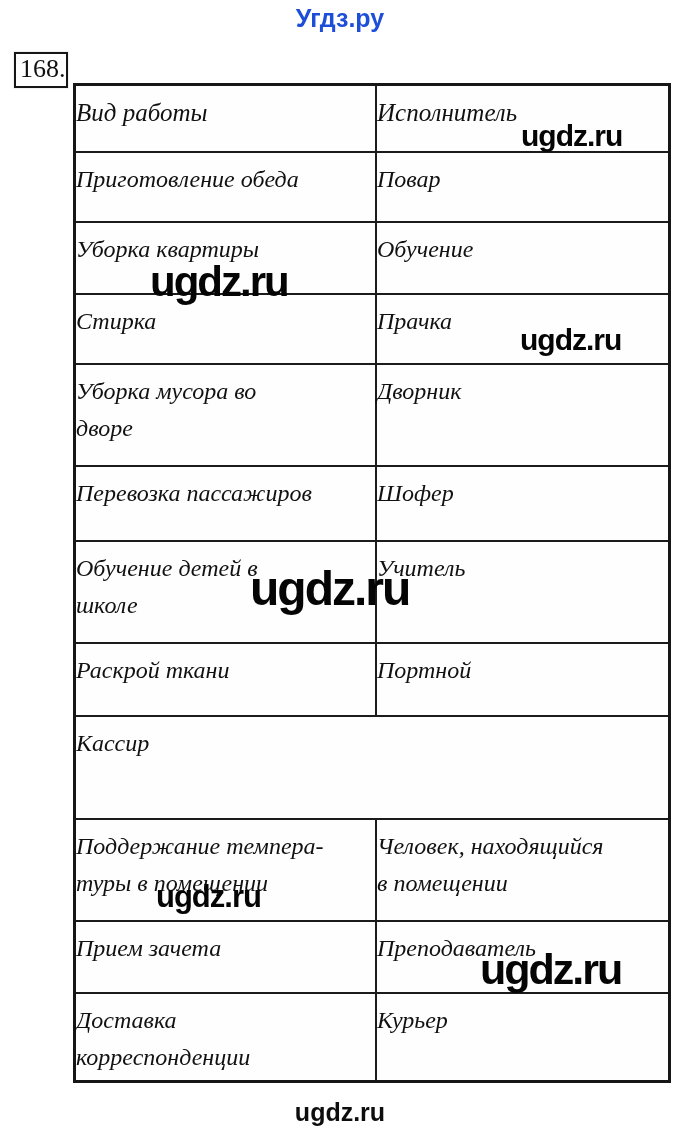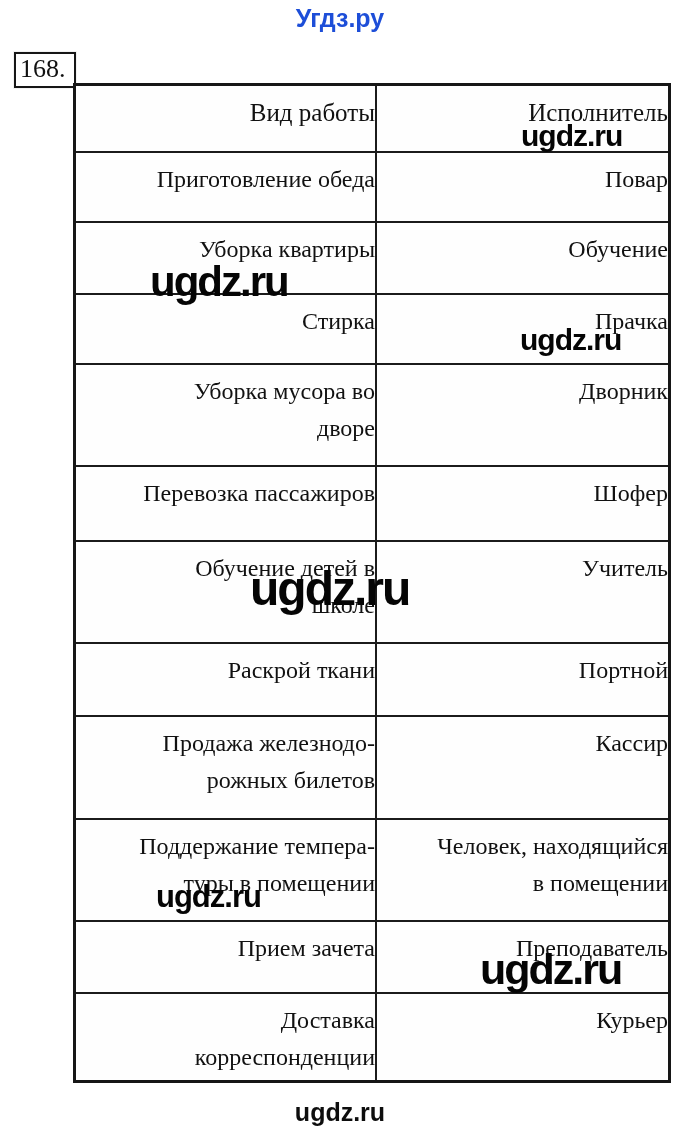--- a/index.html
+++ b/index.html
@@ -6,33 +6,33 @@
   body{
     width:680px;height:1129px;position:relative;background:#ffffff;
     font-family:"Liberation Serif", serif;color:#111;overflow:hidden;
   }
   .site-title{
     position:absolute;top:4px;left:0;width:680px;text-align:center;
     font-family:"Liberation Sans", sans-serif;font-weight:bold;font-size:25px;color:#1d4ed8;
   }
   .task-box{
     position:absolute;left:14px;top:52px;border:2px solid #161616;
-    padding:0 8px 2px 4px;font-size:26px;line-height:30px;background:#fff;
+    padding:0 0 2px 4px;font-size:26px;line-height:30px;background:#fff;
     box-shadow:0 0 0 1px #f2f2f2;
   }
   .gdz-table{
     position:absolute;left:73px;top:83px;width:598px;
     border:3px solid #161616;box-sizing:border-box;background:#fefefe;
     display:flex;flex-direction:column;
   }
   .t-row{display:flex;border-bottom:2px solid #1b1b1b;box-sizing:border-box;}
   .t-row:last-child{border-bottom:none;}
   .t-cell{
-    box-sizing:border-box;padding-top:8px;text-align:right;
-    font-size:24px;line-height:37px;white-space:pre-line;
+    box-sizing:border-box;padding-top:8px;text-align:left;
+    font-size:24px;line-height:37px;white-space:pre-line;font-style:italic;
   }
   .c-work{width:301px;border-right:2px solid #1b1b1b;}
   .c-perf{flex:1;}
   .t-row.head .t-cell{font-size:25px;}
   .wm{
     position:absolute;font-family:"Liberation Sans", sans-serif;font-weight:bold;
     color:#050505;letter-spacing:-1px;line-height:1;white-space:nowrap;
   }
   .wm-header{left:521px;top:121px;font-size:30px;}
   .wm-row2{left:150px;top:261px;font-size:42px;letter-spacing:-2px;}
@@ -81,22 +81,20 @@
   <div class="t-row" style="height:102px">
     <div class="t-cell c-work">Обучение детей в
 школе</div>
     <div class="t-cell c-perf">Учитель</div>
   </div>
   <div class="t-row" style="height:73px">
     <div class="t-cell c-work">Раскрой ткани</div>
     <div class="t-cell c-perf">Портной</div>
   </div>
   <div class="t-row" style="height:103px">
-    <div class="t-cell c-work">Продажа железнодо-
-рожных билетов</div>
     <div class="t-cell c-perf">Кассир</div>
   </div>
   <div class="t-row" style="height:102px">
     <div class="t-cell c-work">Поддержание темпера-
 туры в помещении</div>
     <div class="t-cell c-perf">Человек, находящийся
 в помещении</div>
   </div>
   <div class="t-row" style="height:72px">
     <div class="t-cell c-work">Прием зачета</div>

